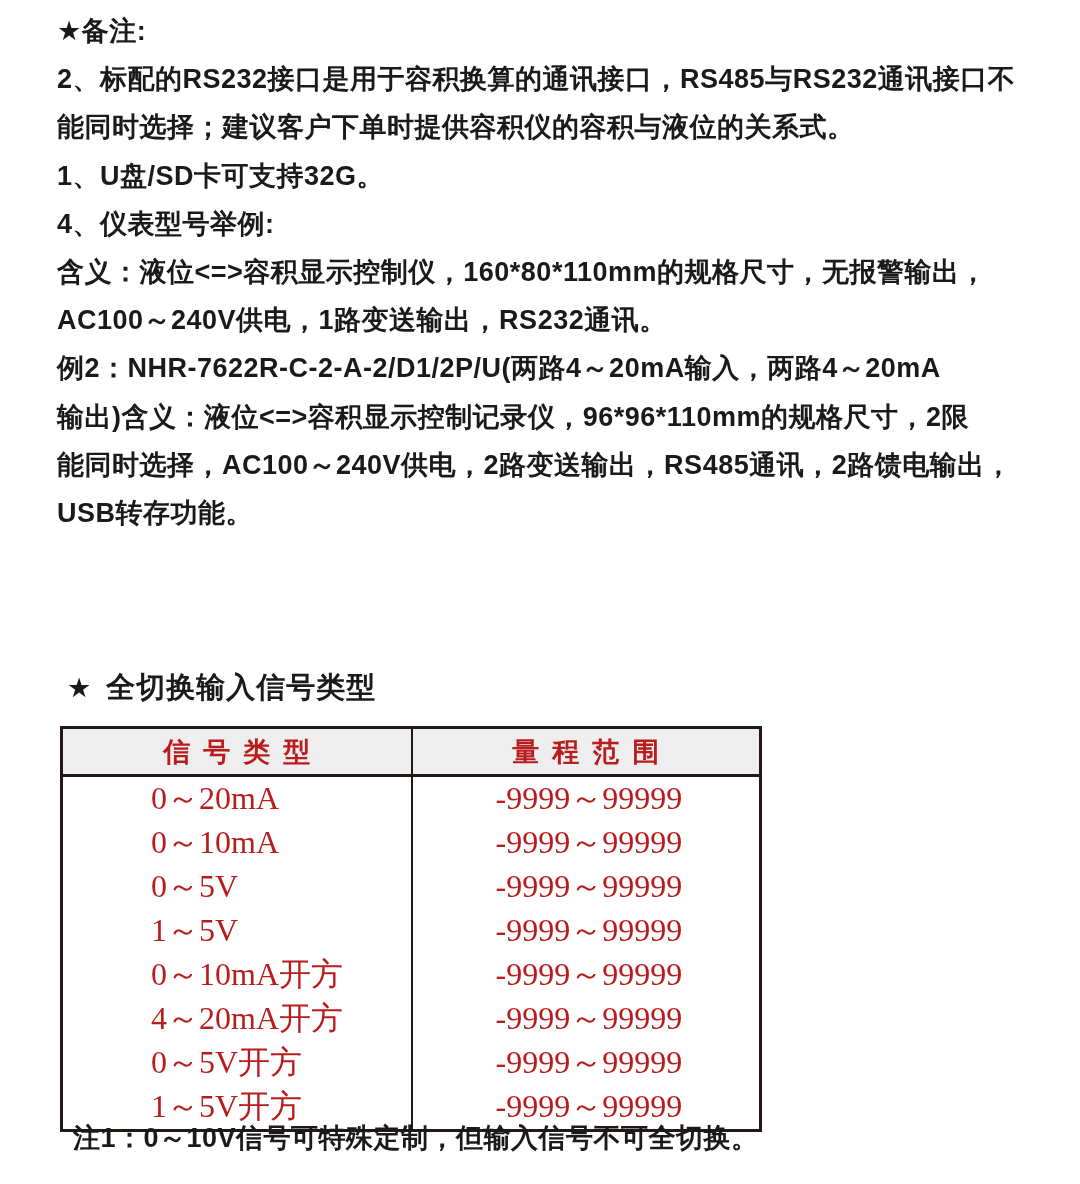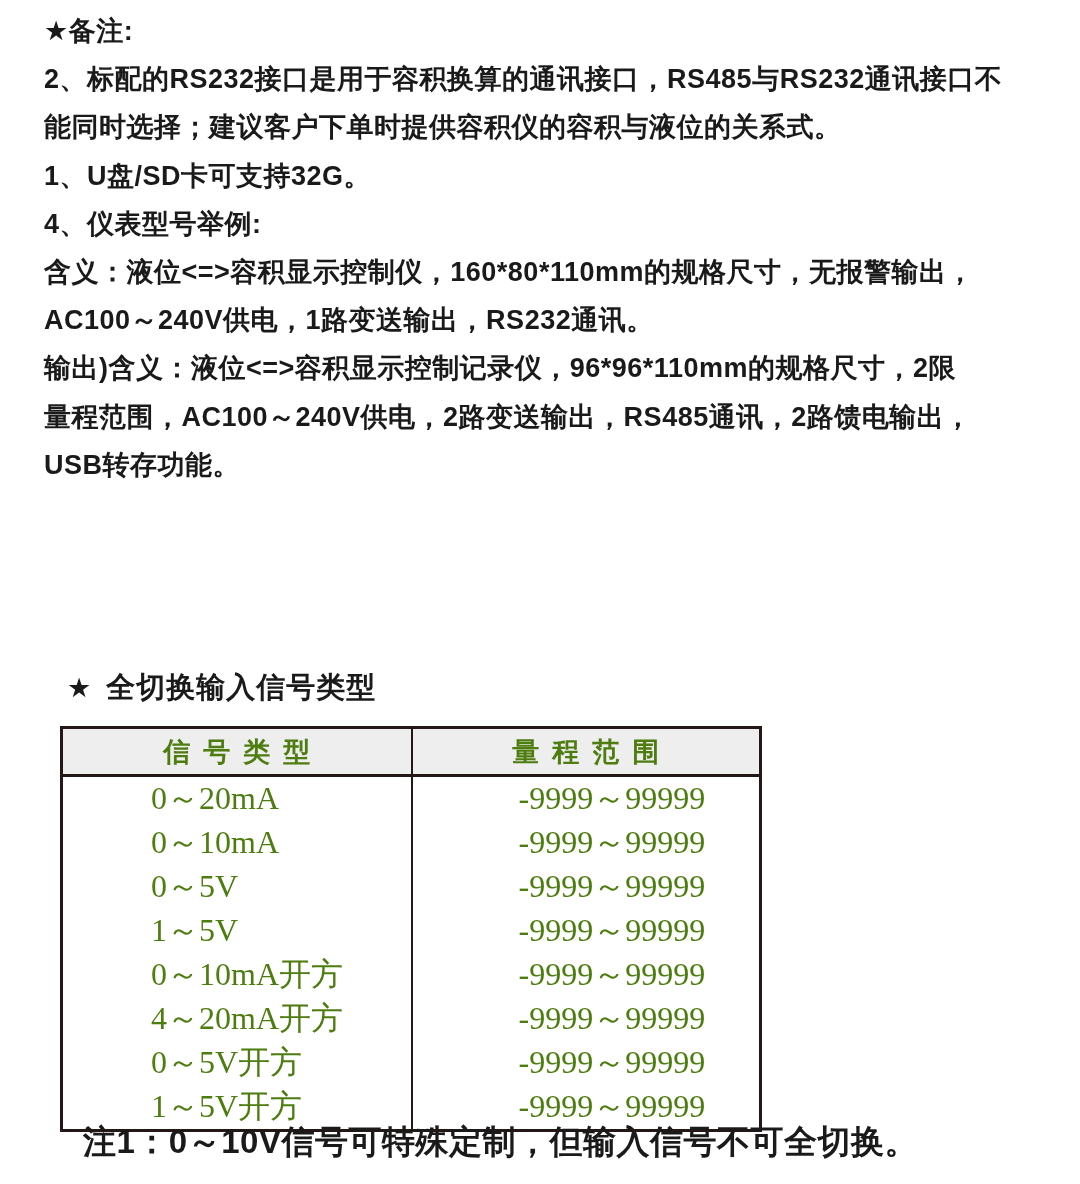--- a/index.html
+++ b/index.html
@@ -5,21 +5,21 @@
   * { margin:0; padding:0; box-sizing:border-box; }
   html,body { width:1080px; height:1184px; background:#ffffff; }
   body {
     position:relative;
     font-family:"Liberation Sans","DejaVu Sans",sans-serif;
     color:#1a1a1a;
     overflow:hidden;
   }
   .notes {
     position:absolute;
-    top:7px; left:44px; right:40px;
+    top:7px; left:57px; right:40px;
     font-size:27px;
     font-weight:600;
     line-height:48.2px;
     letter-spacing:0.5px;
     white-space:nowrap;
   }
   .notes .line { height:48.2px; }
   .section-title {
     position:absolute;
     top:668px; left:67px;
@@ -29,21 +29,21 @@
     white-space:nowrap;
   }
   .section-title .star { margin-right:14px; font-size:27px; }
   .sig-table {
     position:absolute;
     top:726px; left:60px;
     width:702px;
     border-collapse:collapse;
     table-layout:fixed;
     font-family:"Liberation Serif","DejaVu Serif",serif;
-    color:#4d7c0f;
+    color:#b91c1c;
   }
   .sig-table, .sig-table th, .sig-table td { border:0; }
   .sig-table { border:3px solid #231815; }
   .sig-table th {
     height:48px;
     background:#eeeeee;
     border-bottom:3px solid #231815;
     font-size:27px;
     font-weight:700;
     letter-spacing:13px;
@@ -53,43 +53,44 @@
   }
   .sig-table col.c1 { width:350px; }
   .sig-table .divider { border-right:2px solid #231815; }
   .sig-table td {
     height:35.4px;
     font-size:32px;
     vertical-align:middle;
     white-space:nowrap;
   }
   .sig-table td.c1 { padding-left:88px; }
-  .sig-table td.c2 { padding-left:106px;margin-top:47px; }
+  .sig-table td.c2 { padding-left:83px;margin-top:47px; }
   .footnote {
     position:absolute;
-    top:1120px; left:83px;
-    font-size:33px;
+    top:1120px; left:73px;
+    font-size:27px;
     font-weight:600;
     letter-spacing:0.5px;
     white-space:nowrap;
   }
 </style>
 </head>
 <body>
 
 <div class="notes">
   <div class="line">★备注:</div>
   <div class="line">2、标配的RS232接口是用于容积换算的通讯接口，RS485与RS232通讯接口不</div>
   <div class="line">能同时选择；建议客户下单时提供容积仪的容积与液位的关系式。</div>
   <div class="line">1、U盘/SD卡可支持32G。</div>
   <div class="line">4、仪表型号举例:</div>
   <div class="line">含义：液位&lt;=&gt;容积显示控制仪，160*80*110mm的规格尺寸，无报警输出，</div>
   <div class="line">AC100～240V供电，1路变送输出，RS232通讯。</div>
+  <div class="line">例2：NHR-7622R-C-2-A-2/D1/2P/U(两路4～20mA输入，两路4～20mA</div>
   <div class="line">输出)含义：液位&lt;=&gt;容积显示控制记录仪，96*96*110mm的规格尺寸，2限</div>
-  <div class="line">量程范围，AC100～240V供电，2路变送输出，RS485通讯，2路馈电输出，</div>
+  <div class="line">能同时选择，AC100～240V供电，2路变送输出，RS485通讯，2路馈电输出，</div>
   <div class="line">USB转存功能。</div>
 </div>
 
 <div class="section-title">
   <span class="star">★</span><span>全切换输入信号类型</span>
 </div>
 
 <table class="sig-table">
   <colgroup>
       <col class="c1">

